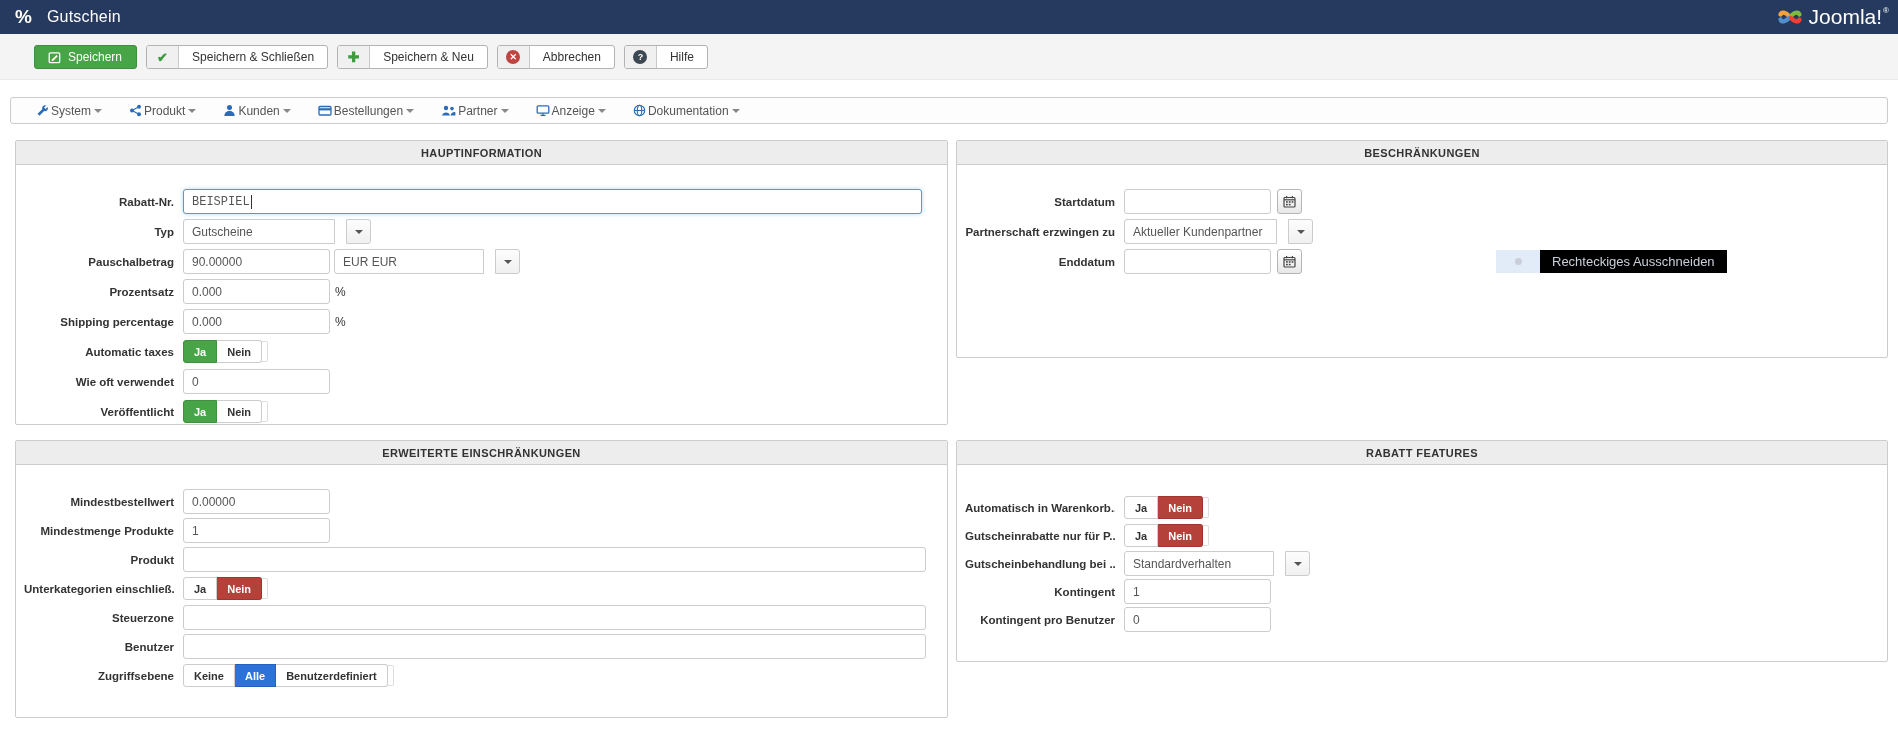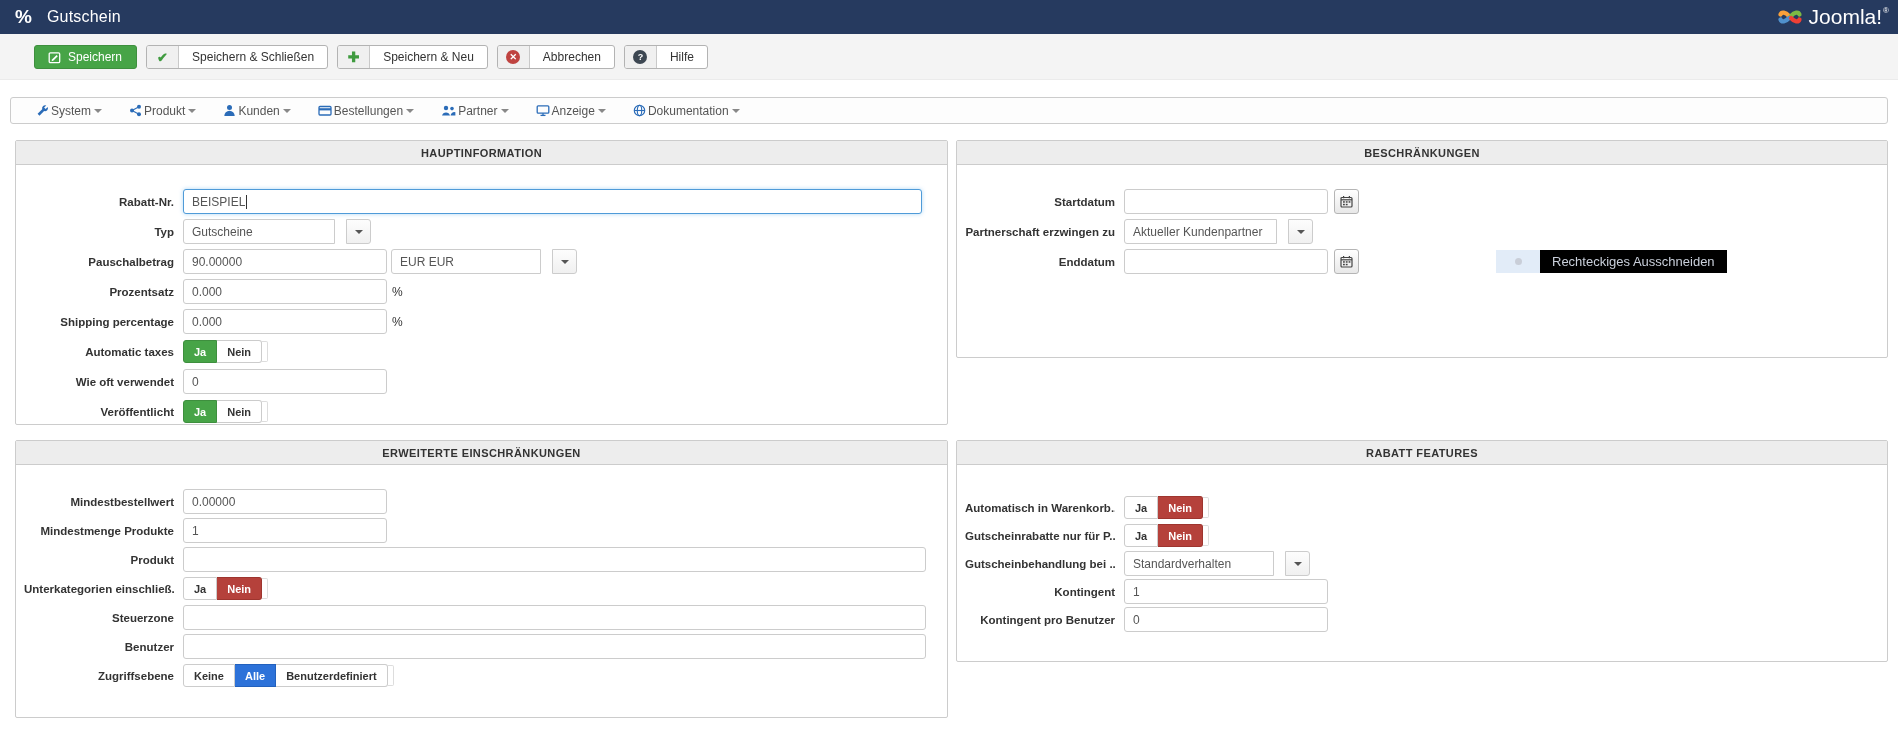--- a/index.html
+++ b/index.html
@@ -44,24 +44,24 @@
   #p-erw {left:15px; top:440px; width:933px; height:278px;}
   #p-rf {left:956px; top:440px; width:932px; height:222px;}
   #p-rf .panel-b {padding-top:30px;}
 
   .frow {display:flex; align-items:center; height:25px; margin-bottom:5px;}
   #p-erw .frow {margin-bottom:4px;}
   #p-rf .frow {margin-bottom:3px;}
   .flabel {width:150px; min-width:150px; text-align:right; margin-right:9px; font-size:11.5px; font-weight:bold; color:#333; white-space:nowrap; overflow:hidden;}
 
   .input {box-sizing:border-box; height:25px; border:1px solid #ccc; border-radius:3px; background:#fff; display:flex; align-items:center; padding:0 8px; font-size:12px; color:#555;}
-  .w-std {width:204px;}
+  .w-std {width:147px;}
   .w-wide {width:743px;}
   .w-focus {width:739px;}
-  .input.focused {border-color:#4f9bd8; box-shadow:0 0 4px rgba(82,168,236,.45);}
+  .input.focused {border-color:#4f9bd8; box-shadow:0 0 4px rgba(82,168,236,.45);font-family:Liberation Mono, monospace;}
   .cursor {width:1px; height:14px; background:#333; margin-left:1px;}
 
   .select {display:flex; align-items:stretch; height:25px;gap:12px;}
   .sbox {box-sizing:border-box; border:1px solid #ccc; border-radius:3px 0 0 3px; background:#fff; display:flex; align-items:center; padding:0 8px; font-size:12px; color:#555;}
   .sbtn {box-sizing:border-box; width:25px; border:1px solid #ccc; border-left:1px solid #ccc; margin-left:-1px; background:linear-gradient(#fdfdfd,#f0f0f0); border-radius:0 3px 3px 0; display:flex; align-items:center; justify-content:center; cursor:pointer;}
   .sbtn .tri {width:0; height:0; border-left:4px solid transparent; border-right:4px solid transparent; border-top:4px solid #555;}
 
   .suffix {margin-left:5px; font-size:12px; color:#333;}
 
   .cal-btn {box-sizing:border-box; width:25px; height:25px; margin-left:6px; border:1px solid #b5b5b5; border-radius:3px; background:linear-gradient(#fff,#e8e8e8); display:flex; align-items:center; justify-content:center; cursor:pointer;}

